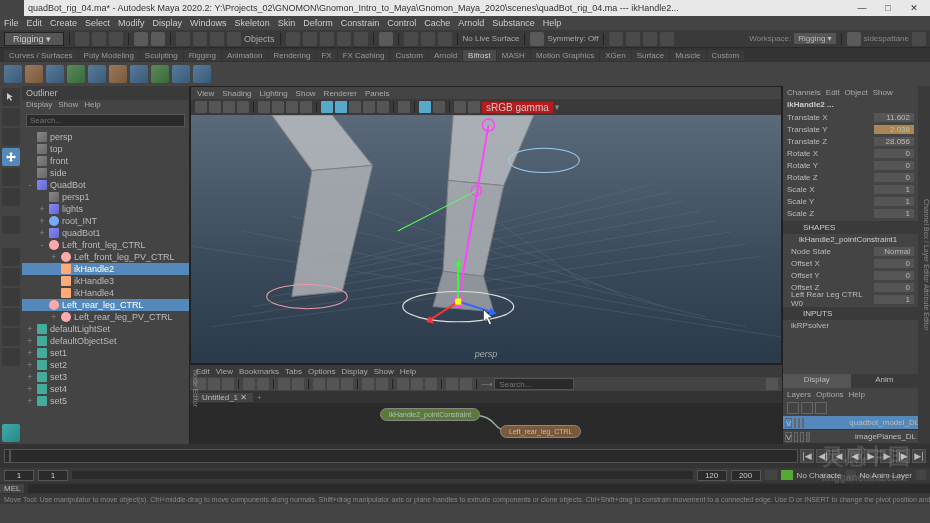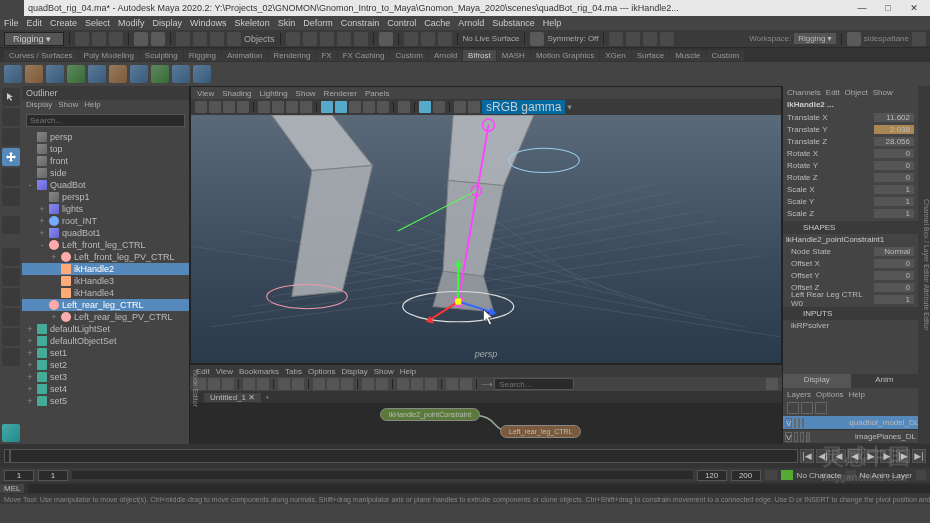--- a/index.html
+++ b/index.html
@@ -55,33 +55,33 @@
 .outliner .tree .node .ic.set { background: #4a9; }
 
 .center-col { flex: 1; display: flex; flex-direction: column; }
 
 .viewport-panel { flex: 1; display: flex; flex-direction: column; border: 1px solid #222; }
 .viewport-panel .vp-menu { height: 12px; background: #444; display: flex; gap: 8px; padding: 0 6px; font-size: 8px; color: #aaa; align-items: center; }
 .viewport-panel .vp-toolbar { height: 16px; background: #3a3a3a; display: flex; gap: 2px; padding: 0 4px; align-items: center; }
 .viewport-panel .vp-toolbar .vtb { width: 12px; height: 12px; background: #555; border-radius: 1px; }
 .viewport-panel .vp-toolbar .vtb.on { background: #5ac; }
 .viewport-panel .vp-toolbar .vsep { width: 1px; height: 10px; background: #222; margin: 0 2px; }
-.viewport-panel .vp-toolbar .vdd { background: #0369a1; padding: 0 4px; font-size: 12px; color: #ccc; }
+.viewport-panel .vp-toolbar .vdd { background: #b91c1c; padding: 0 4px; font-size: 10px; color: #ccc; }
 .viewport-panel .vp-canvas { flex: 1; background: linear-gradient(to bottom, #5a6a7a 0%, #3a4a5a 60%, #2a3a4a 100%); position: relative; overflow: hidden; }
 .viewport-panel .cam-label { position: absolute; bottom: 4px; left: 50%; transform: translateX(-50%); color: #aaa; font-size: 9px; font-style: italic; }
 
 .grid-svg { position: absolute; inset: 0; }
 
 .node-editor { height: 80px; background: #3a3a3a; border-top: 1px solid #222; display: flex; flex-direction: column; }
 .node-editor .ne-menu { height: 12px; display: flex; gap: 6px; padding: 0 6px; font-size: 8px; color: #aaa; align-items: center; }
 .node-editor .ne-toolbar { height: 14px; background: #444; display: flex; gap: 2px; padding: 0 4px; align-items: center; }
 .node-editor .ne-toolbar .netb { width: 12px; height: 12px; background: #555; border-radius: 1px; }
 .node-editor .ne-toolbar .nesep { width: 1px; height: 10px; background: #222; margin: 0 2px; }
 .node-editor .ne-toolbar .ne-search { background: #2a2a2a; border: 1px solid #555; color: #888; font-size: 8px; padding: 0 4px; width: 80px; height: 12px; }
-.node-editor .ne-tab { height: 12px; background: #333; padding: 0 14px; font-size: 8px; display: flex; align-items: center; }
+.node-editor .ne-tab { height: 12px; background: #333; padding: 0 6px; font-size: 8px; display: flex; align-items: center; }
 .node-editor .ne-tab .tabitem { background: #444; padding: 0 6px; }
 .node-editor .ne-canvas { flex: 1; background: #2a2a2a; position: relative; }
 .node-editor .nenode { position: absolute; padding: 2px 8px; border-radius: 8px; font-size: 7px; border: 1px solid #888; }
 
 .channel-box { width: 136px; background: #444; border-left: 1px solid #222; display: flex; flex-direction: column; font-size: 8px; }
 .channel-box .cb-menu { height: 12px; display: flex; gap: 5px; padding: 0 4px; color: #aaa; align-items: center; }
 .channel-box .cb-title { padding: 2px 4px; color: #ccc; font-weight: bold; }
 .channel-box .attr-row { display: flex; justify-content: space-between; padding: 0 4px; height: 12px; align-items: center; }
 .channel-box .attr-row .aval { background: #555; padding: 0 4px; min-width: 40px; text-align: right; }
 .channel-box .attr-row .aval.hl { background: #aa8855; }
@@ -570,21 +570,21 @@
         <div class="attr-row">
           <span>Scale Y</span>
           <span class="aval">1</span>
         </div>
         <div class="attr-row">
           <span>Scale Z</span>
           <span class="aval">1</span>
         </div>
       </div>
     <div class="section">SHAPES</div>
-    <div class="mini" style="color:#ccc;padding:1px 3px">ikHandle2_pointConstraint1</div>
+    <div class="mini" style="color:#ccc;padding:1px 16px">ikHandle2_pointConstraint1</div>
     <div id="cb-conattrs">
         <div class="attr-row mini">
           <span>Node State</span>
           <span class="aval">Normal</span>
         </div>
         <div class="attr-row mini">
           <span>Offset X</span>
           <span class="aval">0</span>
         </div>
         <div class="attr-row mini">

